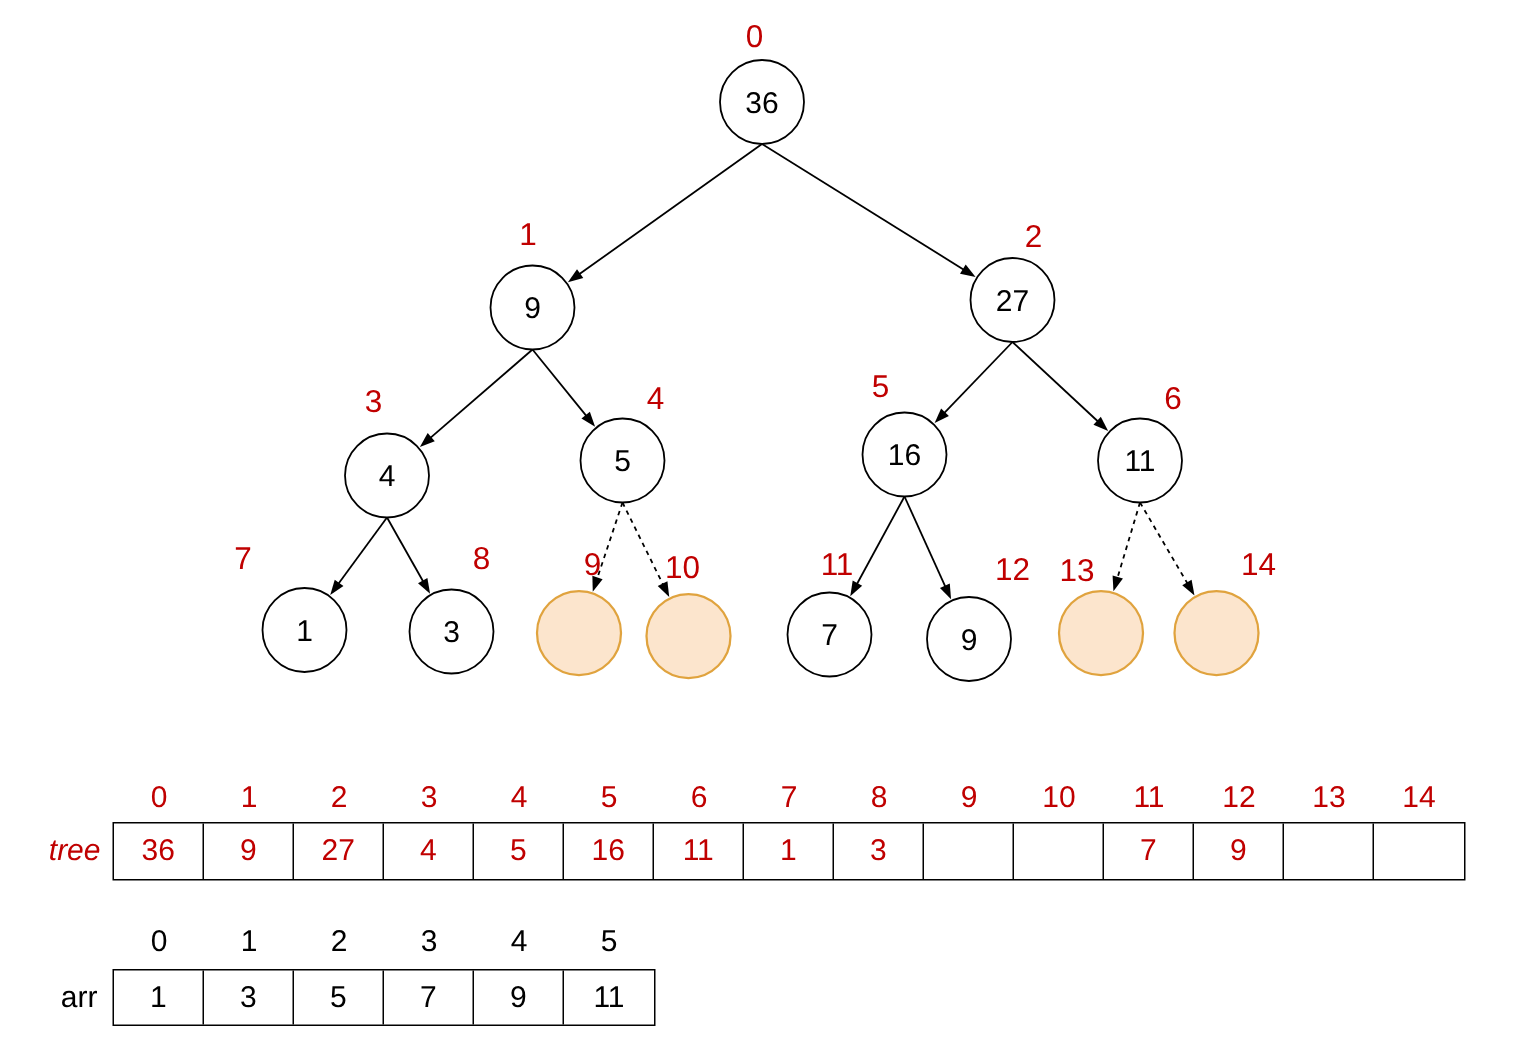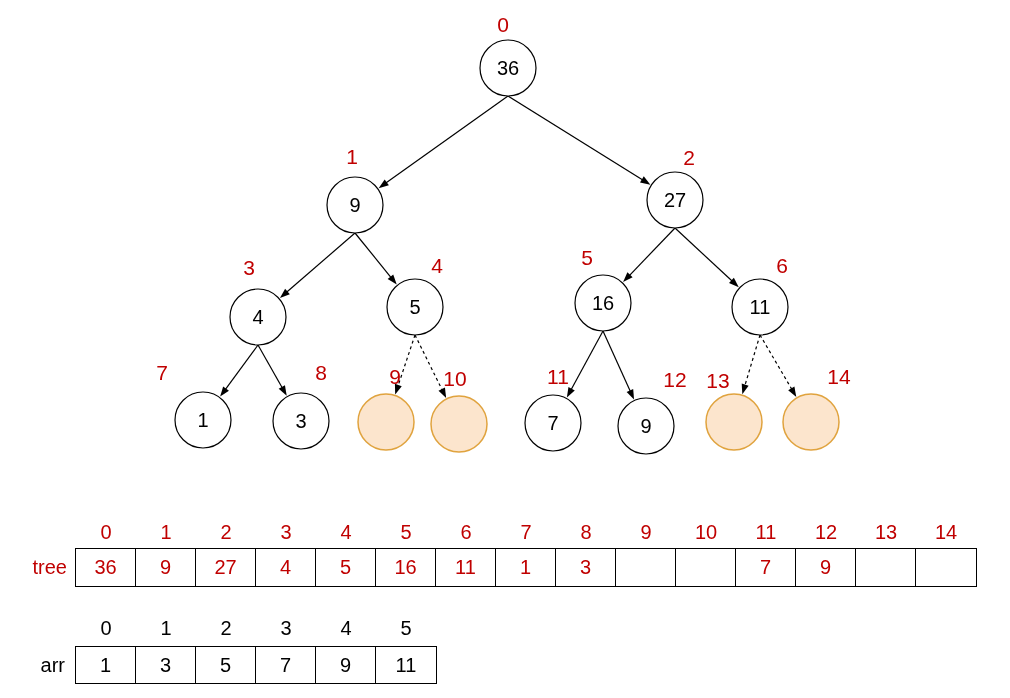--- a/index.html
+++ b/index.html
@@ -169,21 +169,21 @@
       <g>
         <circle cx="734" cy="422" r="28" fill="#fce5cd" stroke="#e0a33e" stroke-width="1.5"></circle>
       </g>
       <text x="718" y="380" dy="7.5" text-anchor="middle" font-size="21" fill="#c00000">13</text>
       <g>
         <circle cx="811" cy="422" r="28" fill="#fce5cd" stroke="#e0a33e" stroke-width="1.5"></circle>
       </g>
       <text x="839" y="376" dy="7.5" text-anchor="middle" font-size="21" fill="#c00000">14</text>
     </svg>
 
-  <div class="row-label" id="tree-label" style="left: 0px; width: 67px; top: 548px; height: 39px; line-height: 39px; color: rgb(192, 0, 0);">tree</div>
+  <div class="row-label" id="tree-label" style="left: 0px; width: 67px; top: 548px; height: 39px; line-height: 39px; color: rgb(192, 0, 0); font-style: italic;">tree</div>
   <div class="row-indices" id="tree-indices" style="left:76px; top:520px; width:900px;">
       <div class="idx" style="color: rgb(192, 0, 0);">0</div>
       <div class="idx" style="color: rgb(192, 0, 0);">1</div>
       <div class="idx" style="color: rgb(192, 0, 0);">2</div>
       <div class="idx" style="color: rgb(192, 0, 0);">3</div>
       <div class="idx" style="color: rgb(192, 0, 0);">4</div>
       <div class="idx" style="color: rgb(192, 0, 0);">5</div>
       <div class="idx" style="color: rgb(192, 0, 0);">6</div>
       <div class="idx" style="color: rgb(192, 0, 0);">7</div>
       <div class="idx" style="color: rgb(192, 0, 0);">8</div>

